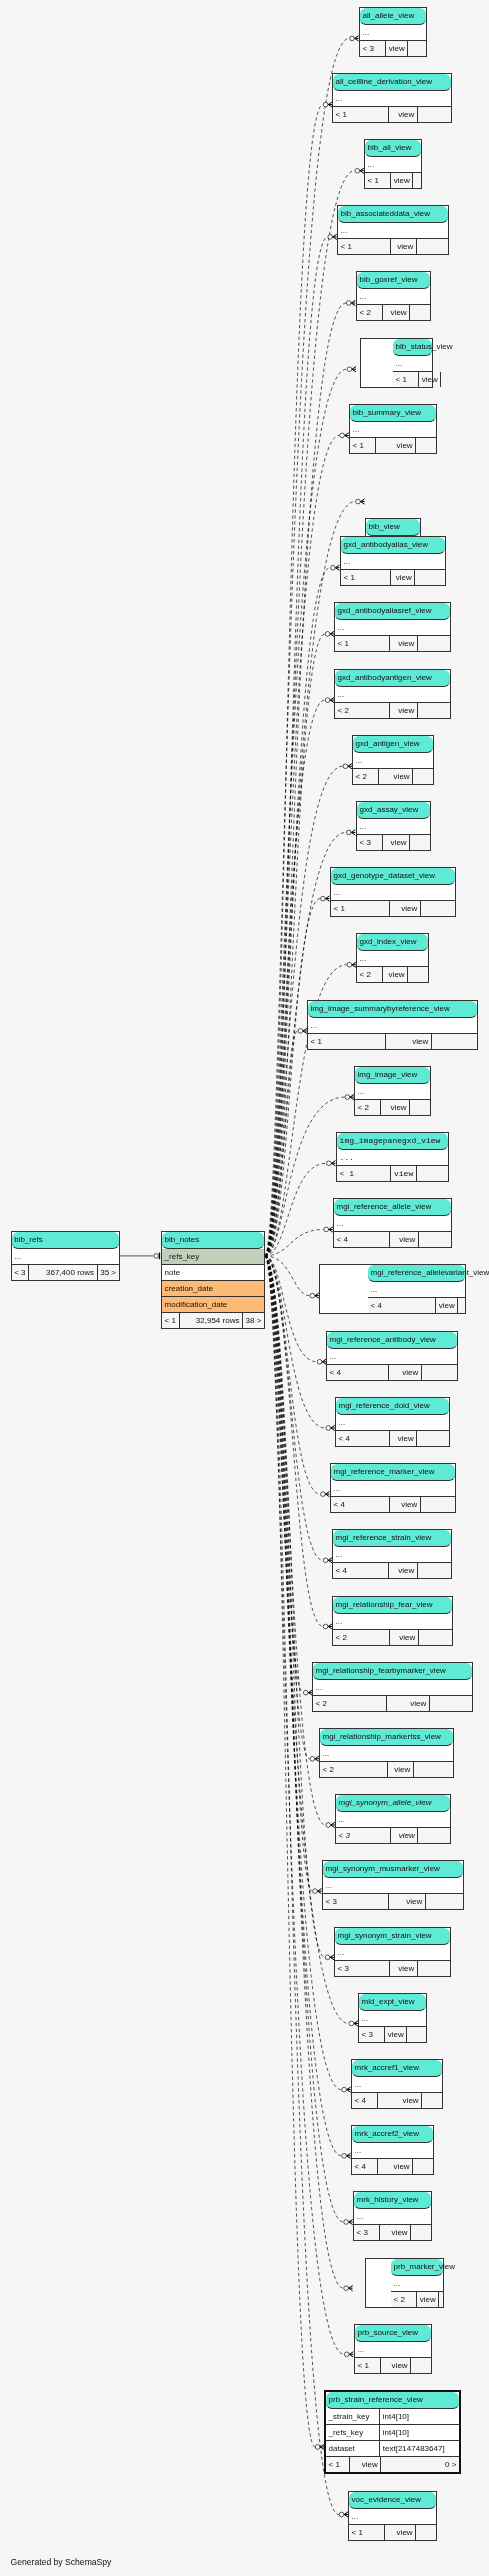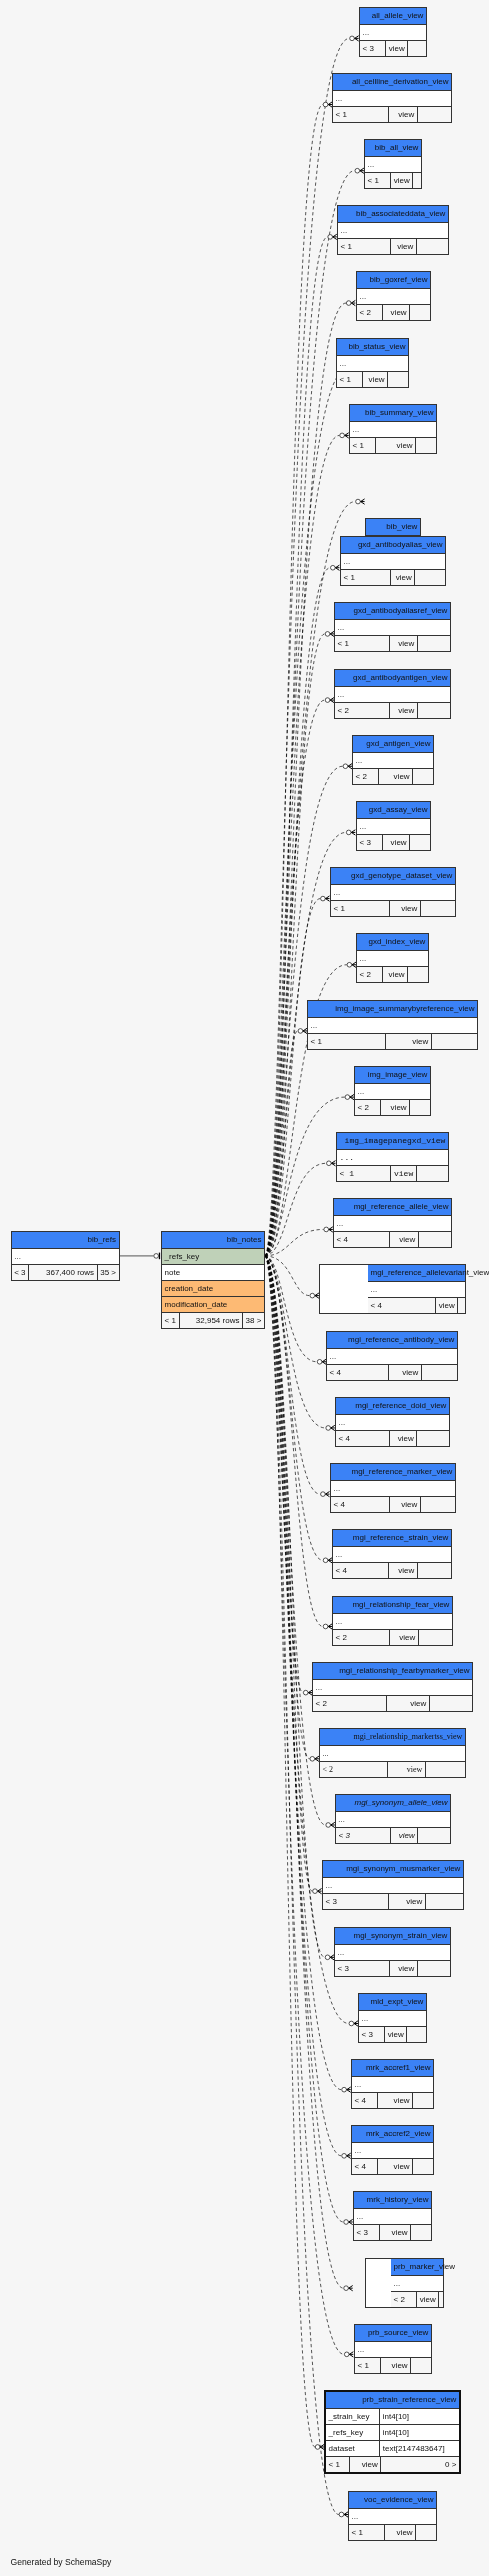--- a/index.html
+++ b/index.html
@@ -9,22 +9,22 @@
       font-family: "Liberation Sans", sans-serif;
       color: #111;
     }
     #wires { position: absolute; left: 0; top: 0; width: 489px; height: 2576px; }
     .tbl {
       position: absolute; border: 0.7px solid #333; background: #fff;
       box-sizing: border-box; font-size: 8px;
     }
     .tbl.bold { border: 2px solid #111; }
     .tbl .hdr {
-      background: #3b82f6; text-align: right; height: 16px; line-height: 16px;
-      border-bottom: 0.7px solid #333; white-space: nowrap; padding: 0 2.6px;
+      background: #5eead4; text-align: left; height: 16px; line-height: 16px;
+      border-bottom: 0.7px solid #333; white-space: nowrap; padding: 0 2.6px; border-radius: 6px;
     }
     .tbl .row {
       height: 15px; line-height: 15px; border-bottom: 0.7px solid #333;
       padding: 0 2.6px; white-space: nowrap; background: #fff;
     }
     .tbl .row.key { background: #bfd1b8; }
     .tbl .row.idx { background: #fdba74; }
     .tbl .foot { display: flex; height: 15px; line-height: 15px; background: #f6f6f6; }
     .tbl .foot span { border-right: 0.7px solid #333; padding: 0 2.6px; white-space: nowrap; }
     .tbl .foot span:last-child { border-right: none; }
@@ -224,21 +224,21 @@
     </div>
     <div class="tbl" style="left: 356px; top: 271px; width: 75px;">
       <div class="hdr">bib_goxref_view</div>
       <div class="row">...</div>
       <div class="foot">
         <span class="f1" style="width:20px">&lt; 2</span>
         <span class="f2">view</span>
         <span class="f3" style="width:14.6px"></span>
       </div>
     </div>
-    <div class="tbl" style="left: 336px; top: 338px; width: 73px;">
+    <div class="tbl" style="left: 360px; top: 338px; width: 73px; padding-left: 32px;">
       <div class="hdr">bib_status_view</div>
       <div class="row">...</div>
       <div class="foot">
         <span class="f1" style="width:20px">&lt; 1</span>
         <span class="f2">view</span>
         <span class="f3" style="width:14.6px"></span>
       </div>
     </div>
     <div class="tbl" style="left: 349px; top: 404px; width: 88px;">
       <div class="hdr">bib_summary_view</div>
@@ -413,21 +413,21 @@
     </div>
     <div class="tbl" style="left: 312px; top: 1662px; width: 161px;">
       <div class="hdr">mgi_relationship_fearbymarker_view</div>
       <div class="row">...</div>
       <div class="foot">
         <span class="f1" style="width:68px">&lt; 2</span>
         <span class="f2">view</span>
         <span class="f3" style="width:37px"></span>
       </div>
     </div>
-    <div class="tbl" style="left: 319px; top: 1728px; width: 147px; font-family: Liberation Serif, serif;">
+    <div class="tbl" style="left: 319px; top: 1728px; width: 135px;">
       <div class="hdr">mgi_relationship_markertss_view</div>
       <div class="row">...</div>
       <div class="foot">
         <span class="f1" style="width:62px">&lt; 2</span>
         <span class="f2">view</span>
         <span class="f3" style="width:34px"></span>
       </div>
     </div>
     <div class="tbl" style="left: 335px; top: 1794px; width: 116px; font-style: italic;">
       <div class="hdr">mgi_synonym_allele_view</div>
@@ -458,21 +458,21 @@
     </div>
     <div class="tbl" style="left: 358px; top: 1993px; width: 69px;">
       <div class="hdr">mld_expt_view</div>
       <div class="row">...</div>
       <div class="foot">
         <span class="f1" style="width:20px">&lt; 3</span>
         <span class="f2">view</span>
         <span class="f3" style="width:14.6px"></span>
       </div>
     </div>
-    <div class="tbl" style="left: 351px; top: 2059px; width: 83px;">
+    <div class="tbl" style="left: 351px; top: 2059px; width: 92px;">
       <div class="hdr">mrk_accref1_view</div>
       <div class="row">...</div>
       <div class="foot">
         <span class="f1" style="width:20px">&lt; 4</span>
         <span class="f2">view</span>
         <span class="f3" style="width:14.6px"></span>
       </div>
     </div>
     <div class="tbl" style="left: 351px; top: 2125px; width: 83px;">
       <div class="hdr">mrk_accref2_view</div>

